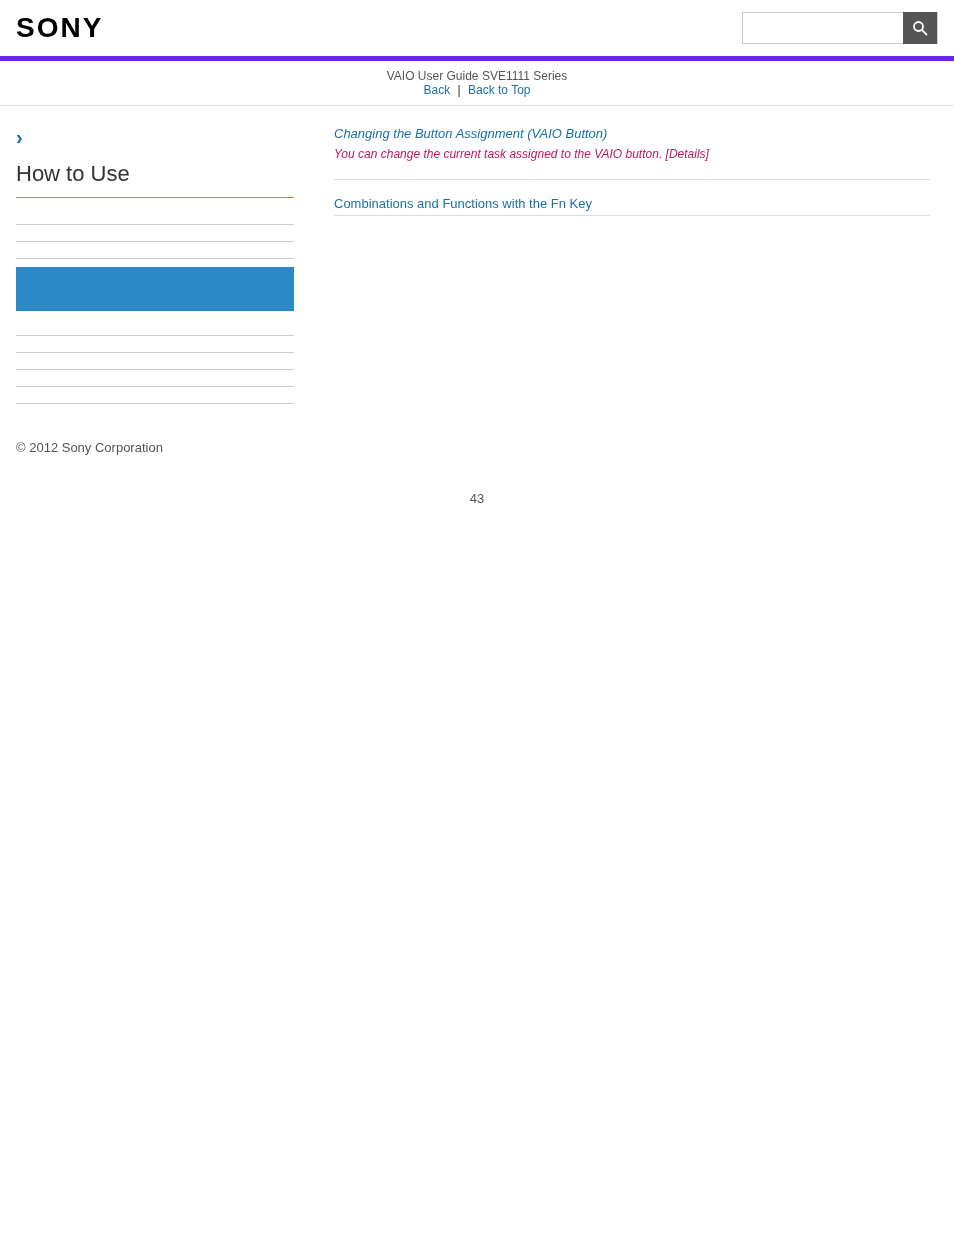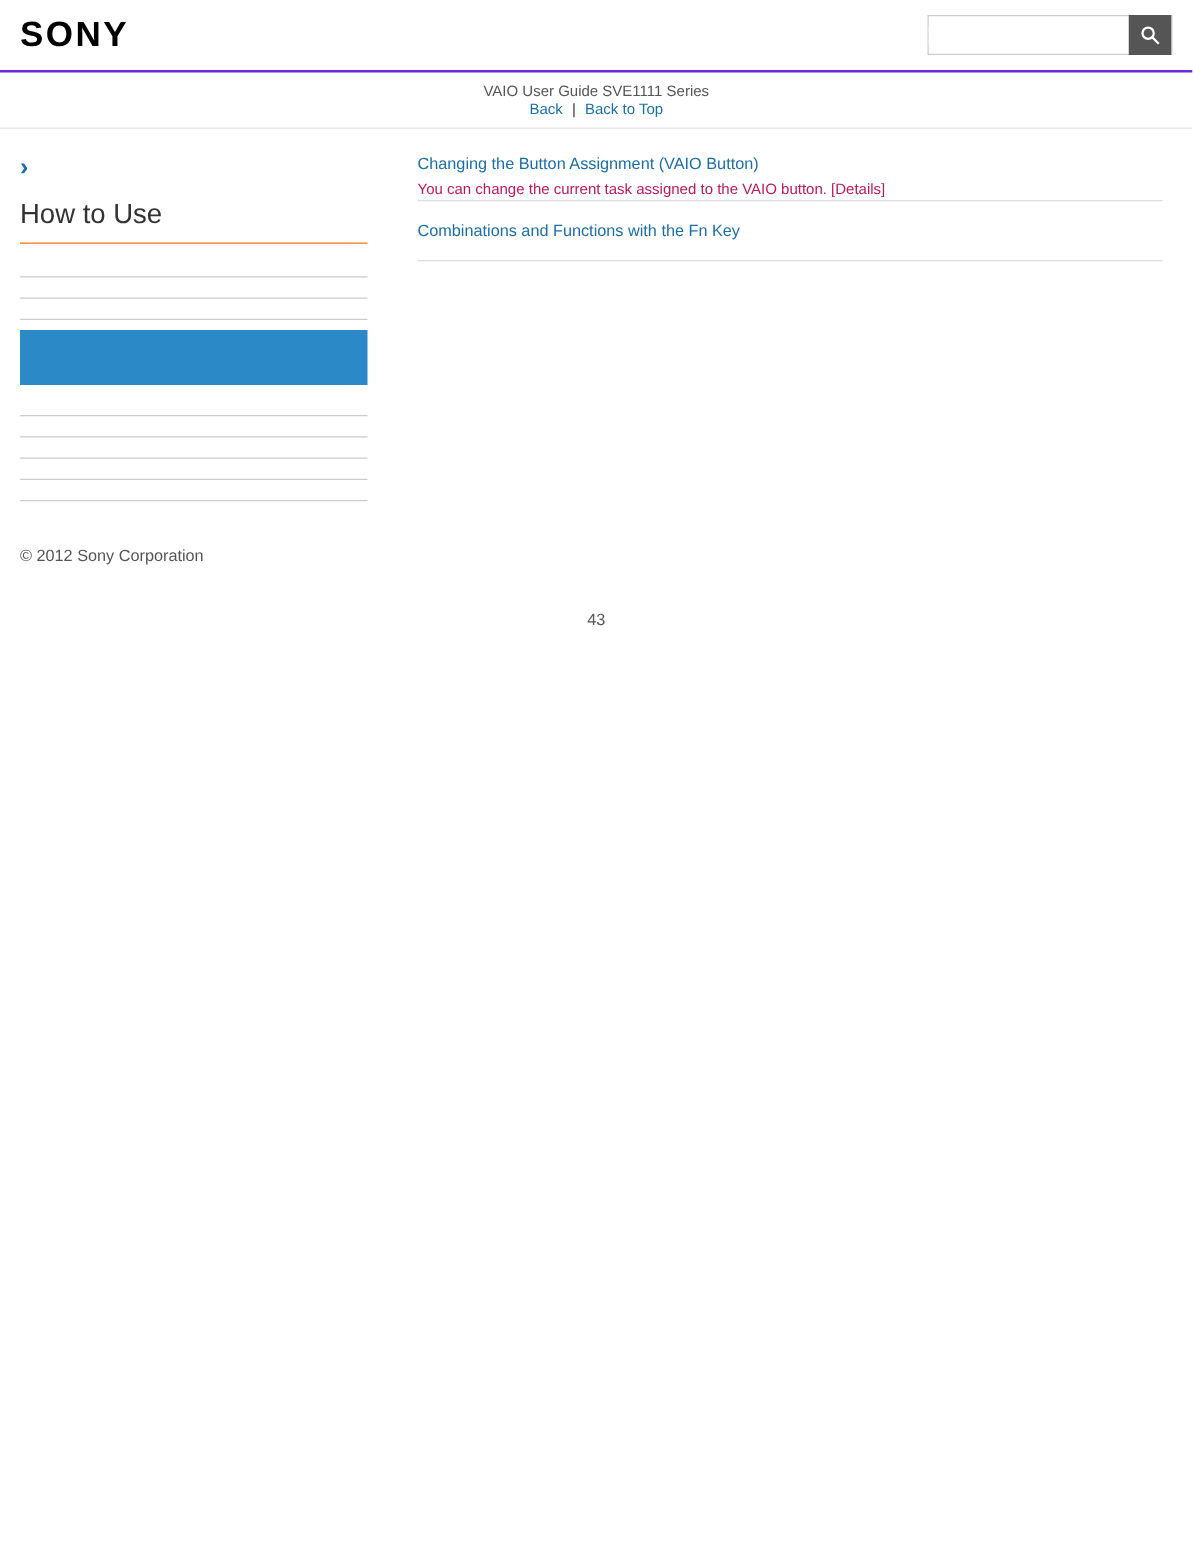--- a/index.html
+++ b/index.html
@@ -16,21 +16,21 @@
       width: 954px;
       min-height: 1235px;
     }
 
     
     .header {
       display: flex;
       align-items: center;
       justify-content: space-between;
       padding: 12px 16px;
-      border-bottom: 2px solid #6d28d9;
+      border-bottom: 5px solid #6d28d9;
       background: #fff;
     }
 
     .sony-logo {
       font-size: 28px;
       font-weight: 900;
       letter-spacing: 2px;
       color: #000;
       font-family: Arial Black, Arial, sans-serif;
     }
@@ -138,41 +138,41 @@
       height: 44px;
     }
 
     
     .content-area {
       flex: 1;
       padding: 20px 24px;
     }
 
     .content-link-item {
-      padding-bottom: 0;
+      padding-bottom: 16px;
       border-bottom: 1px solid #ddd;
       margin-bottom: 16px;
+      font-style: italic;
     }
 
     .content-link {
       color: #1a6fa8;
       text-decoration: none;
       font-size: 13px;
       display: block;
       margin-bottom: 4px;
     }
 
     .content-description {
       font-size: 12px;
       color: #be185d;
       line-height: 1.5;
     }
 
     .content-link-item2 {
-      padding-bottom: 12px;
       border-bottom: 1px solid #ddd;
       margin-bottom: 16px;
     }
 
     
     .footer {
       padding: 16px 16px;
       font-size: 13px;
       color: #555;
     }

